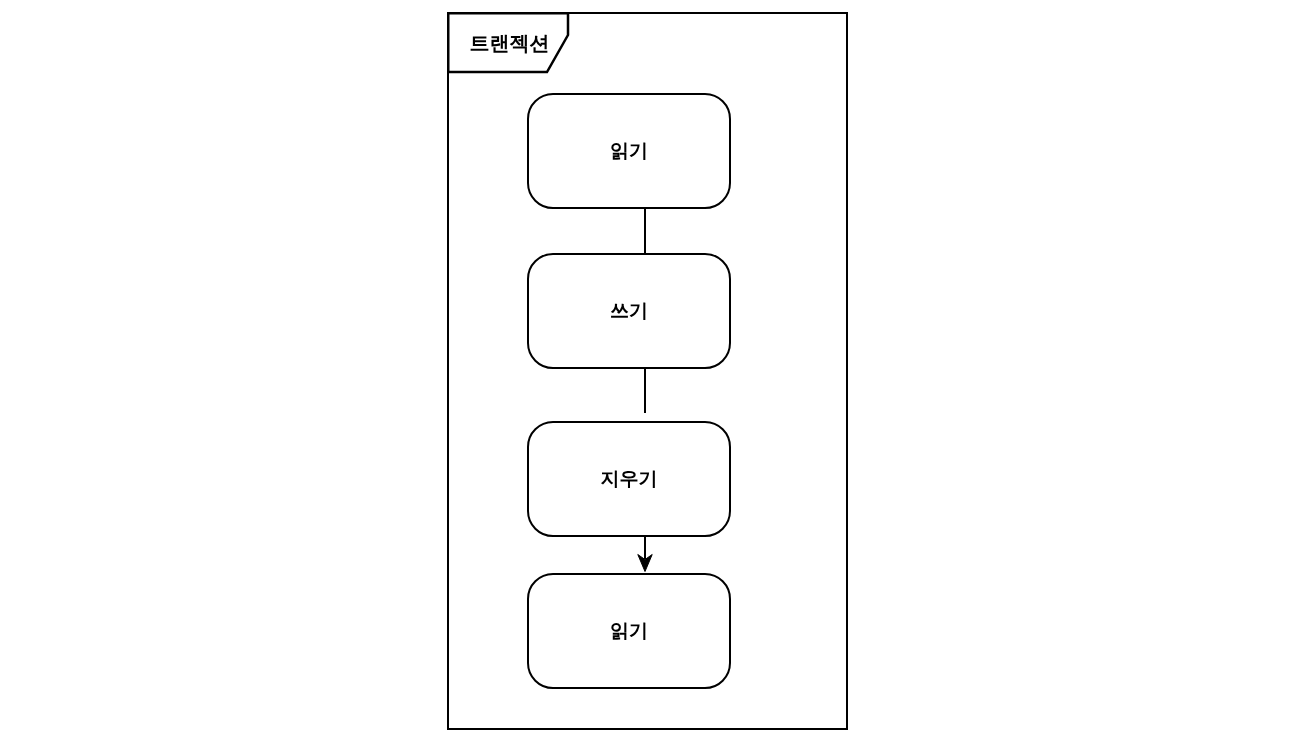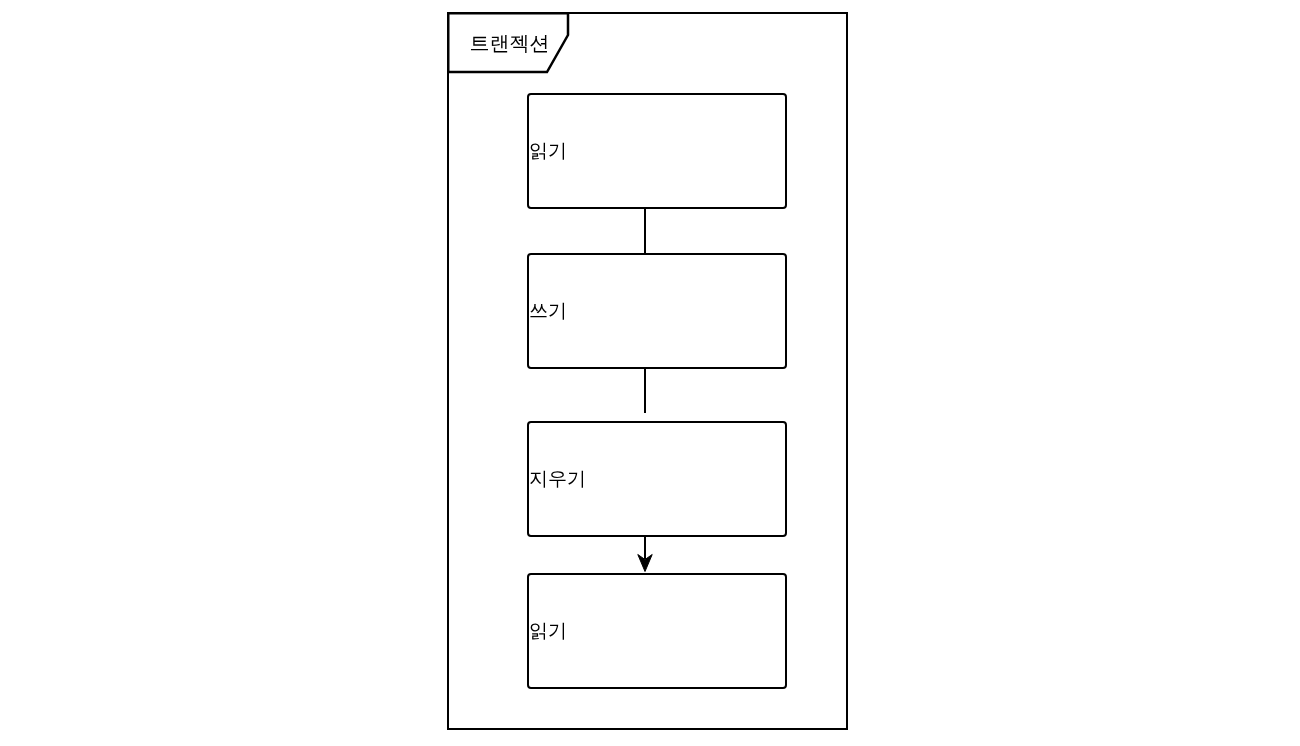--- a/index.html
+++ b/index.html
@@ -6,20 +6,21 @@
   html, body {
     width: 1300px; height: 746px;
     background: #ffffff;
     font-family: "Liberation Sans", sans-serif;
     overflow: hidden;
   }
   .canvas {
     position: relative;
     width: 1300px; height: 746px;
     background: #ffffff;
+    font-weight: bold;
   }
   .frame {
     position: absolute;
     left: 447px; top: 12px;
     width: 401px; height: 718px;
     border: 2.5px solid #000000;
     background: #ffffff;
   }
   .tab-shape {
     position: absolute;
@@ -38,25 +39,25 @@
   }
   .connectors {
     position: absolute;
     left: 0; top: 0;
     width: 1300px; height: 746px;
     pointer-events: none;
   }
   .node {
     position: absolute;
     left: 527px;
-    width: 260px; height: 116px;
+    width: 204px; height: 116px;
     border: 2.5px solid #000000;
-    border-radius: 4px;
+    border-radius: 26px;
     background: #ffffff;
-    display: flex; align-items: center; 
+    display: flex; align-items: center; justify-content: center;
     font-size: 19px;
     color: #000000;
   }
   .node-1 { top: 93px; }
   .node-2 { top: 253px; }
   .node-3 { top: 413px; margin-top: 8px; }
   .node-4 { top: 573px; }
 </style>
 </head>
 <body>

